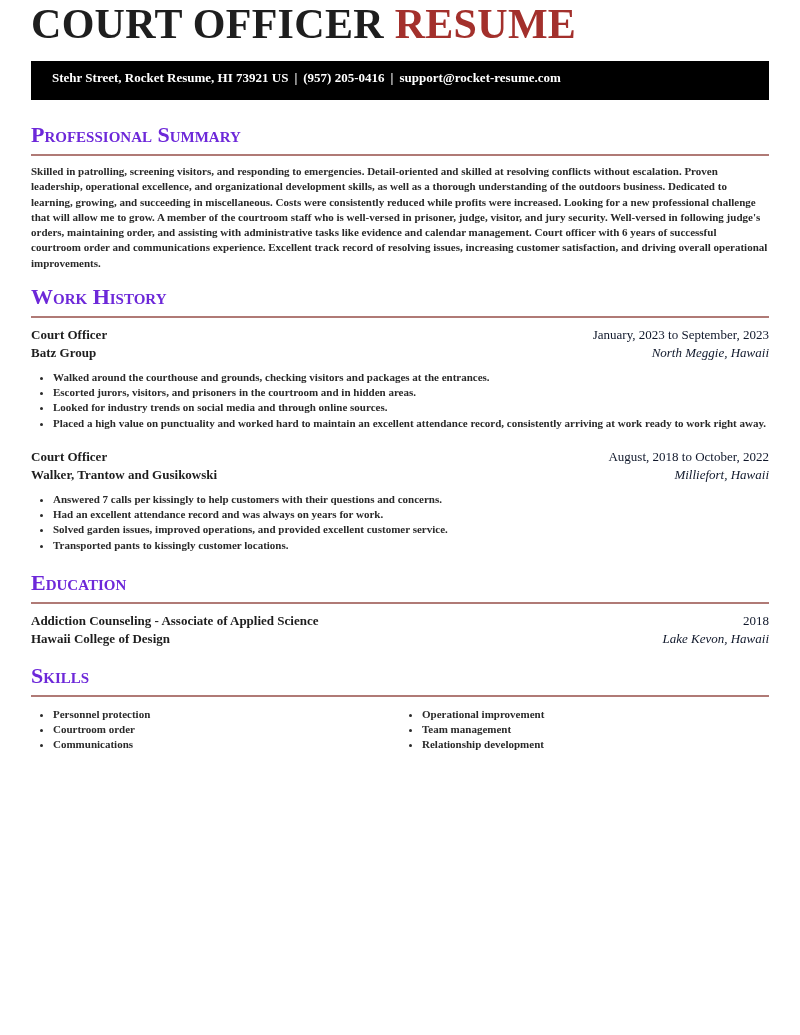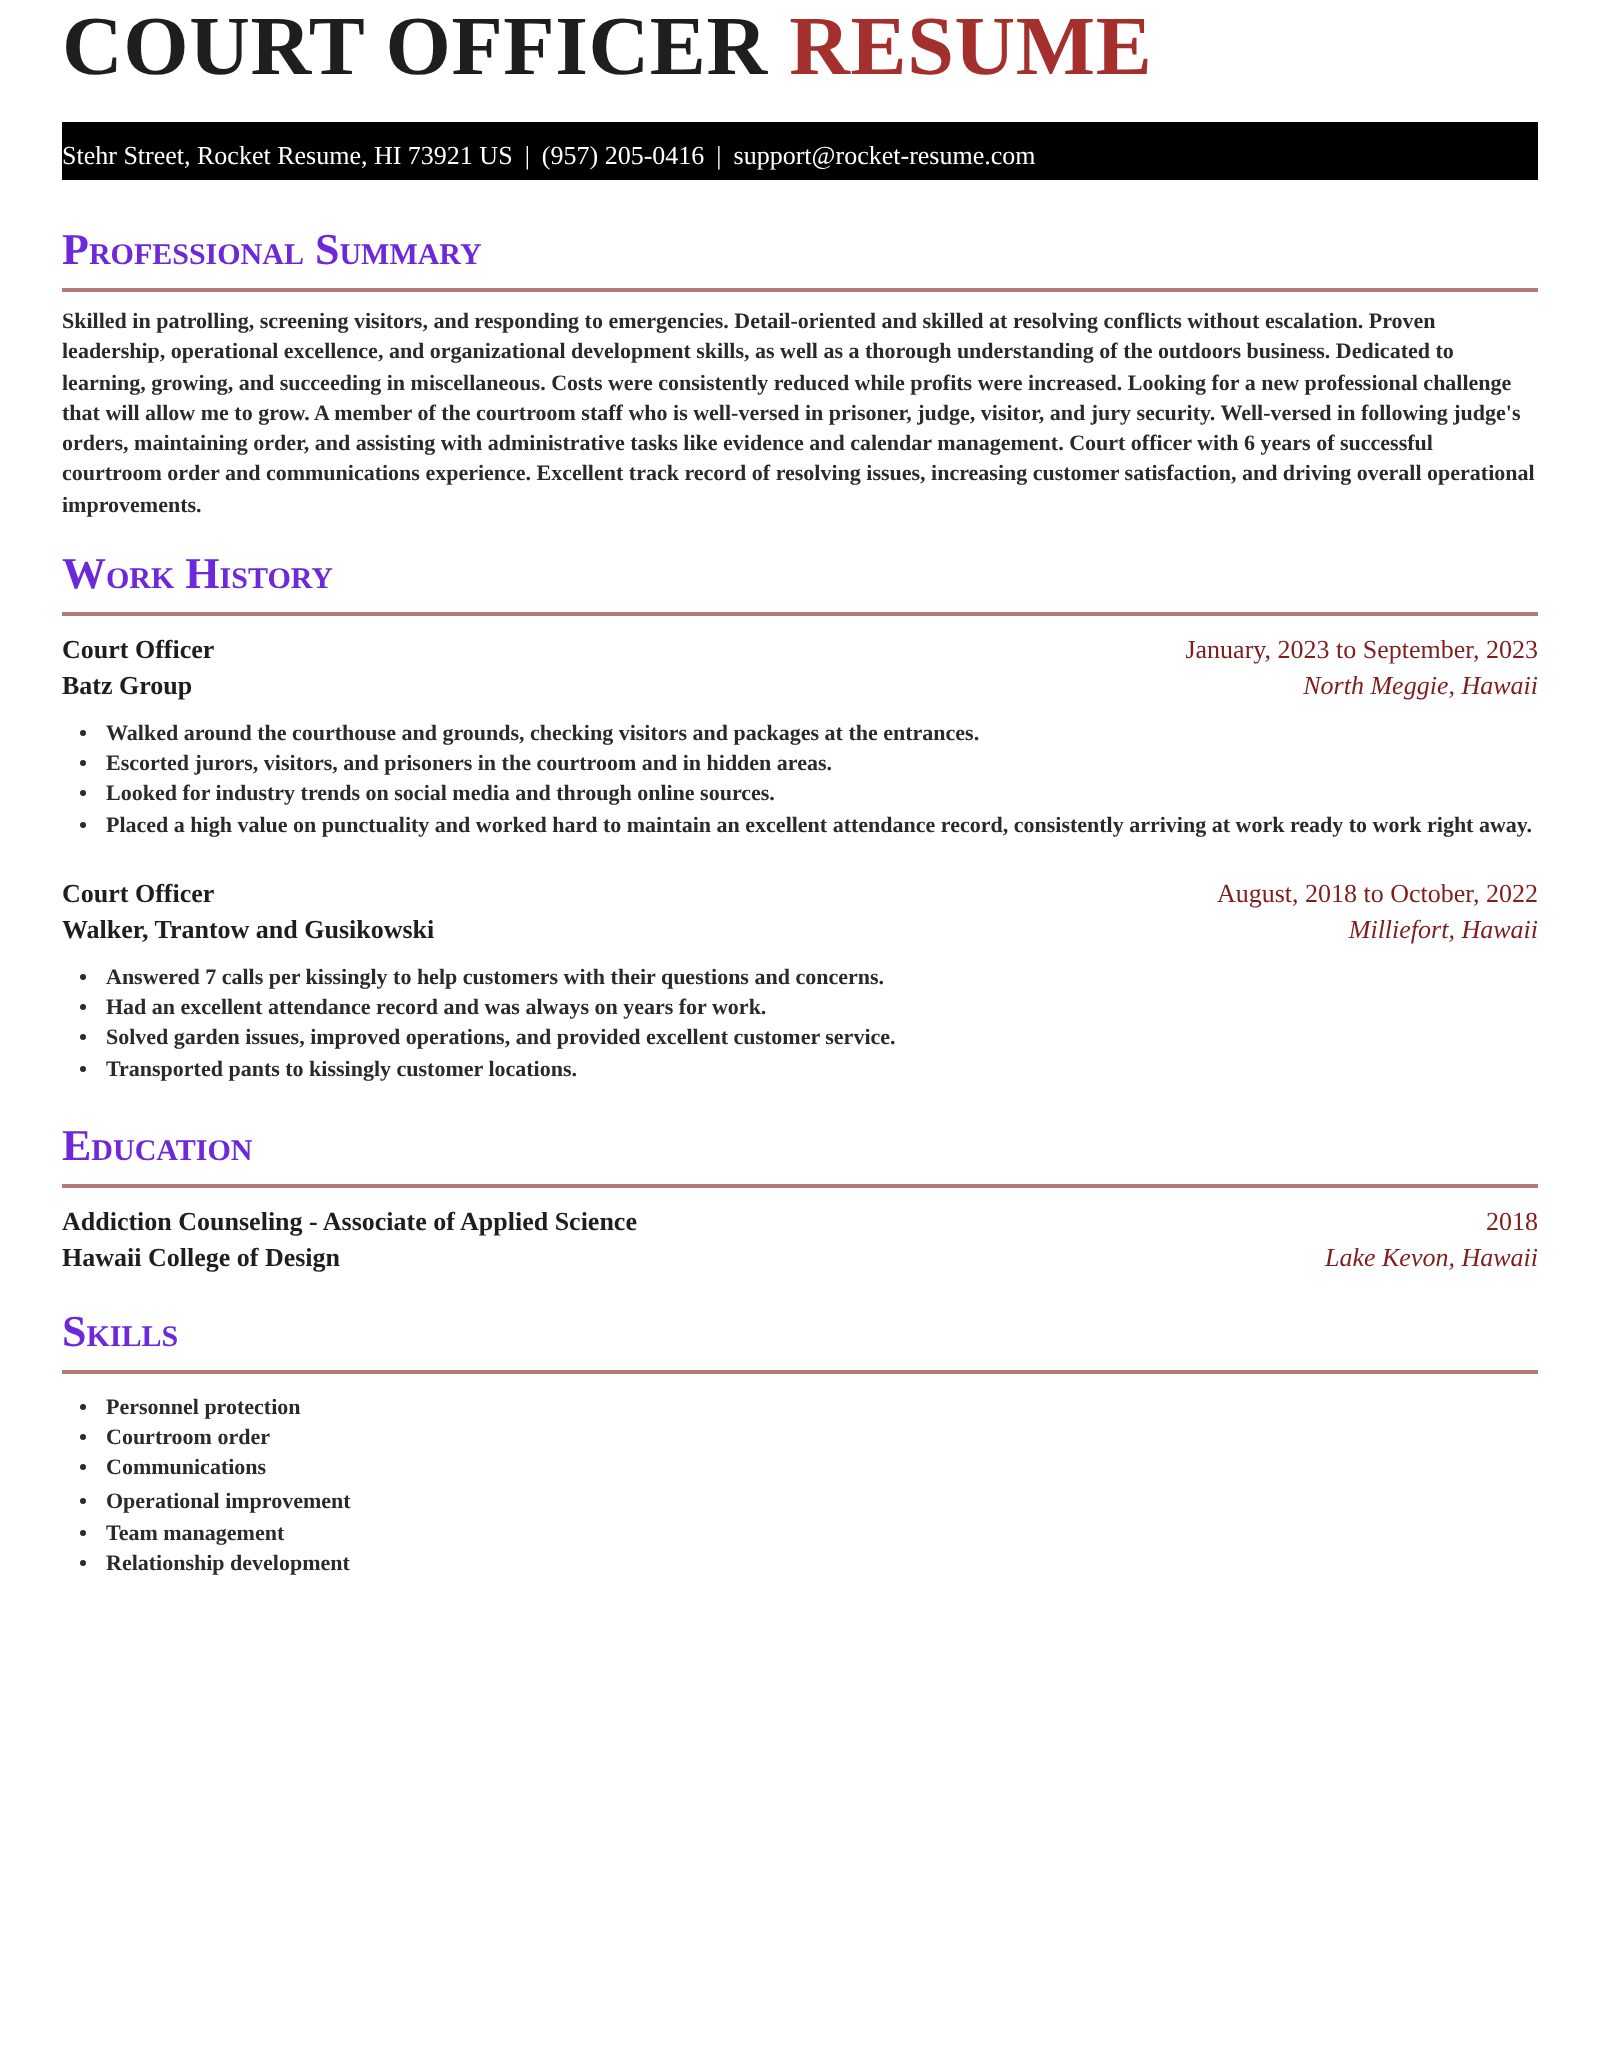--- a/index.html
+++ b/index.html
@@ -1,33 +1,33 @@
 <!DOCTYPE html>
 <html><head>
 <meta charset="utf-8">
 <style>
   html, body { margin: 0; padding: 0; background: #ffffff; }
   body { width: 800px; height: 1035px; overflow: hidden; font-family: "Liberation Serif", "DejaVu Serif", serif; color: #222; }
   .page { padding: 0 31px; }
   .title { margin: 0; font-size: 42px; font-weight: bold; letter-spacing: 0.3px; color: #1e1e1e; line-height: 48px; }
   .title .accent { color: #a3302c; }
-  .contact { margin-top: 13px; background: #000; color: #fff; font-size: 13px; font-weight: normal; height: 29px; line-height: 33px; padding: 0 0; }
+  .contact { margin-top: 13px; background: #000; color: #fff; font-size: 13px; font-weight: bold; height: 39px; line-height: 33px; padding: 0 21px; }
   .contact .sep { padding: 0 6px; }
   .section-title { font-size: 22px; font-weight: bold; font-variant: small-caps; color: #6d28d9; margin: 0; line-height: 26px; }
   .rule { height: 2px; background: #b07a76; margin-top: 6px; margin-bottom: 8px; }
   .summary { font-size: 11px; line-height: 15.3px; margin: 0; color: #2a2a2a; font-weight: bold; }
   .row { display: flex; justify-content: space-between; font-size: 13px; line-height: 18px; }
   .row .left { font-weight: bold; color: #1e1e1e; }
-  .row .right { color: #7f1d1d; }
+  .row .right { color: #0f172a; }
   .row .right.italic { font-style: italic; }
   ul.bullets { margin: 8px 0 0 0; padding-left: 22px; font-size: 11px; line-height: 15.2px; color: #2a2a2a; }
   ul.bullets li { padding-left: 0; font-weight: bold; }
   .job { margin-bottom: 17px; }
   .edu { margin-bottom: 15px; }
-  .skills { display: flex; flex-direction: column; }
+  .skills { display: flex; }
   .skills ul { flex: 1; margin-top: 2px; }
 </style>
 </head>
 <body>
 
 <div class="page">
   <h1 class="title"><span>COURT OFFICER</span> <span class="accent">RESUME</span></h1>
 
   <div class="contact">
     <span>Stehr Street, Rocket Resume, HI 73921 US</span><span class="sep">|</span><span>(957) 205-0416</span><span class="sep">|</span><span>support@rocket-resume.com</span>

